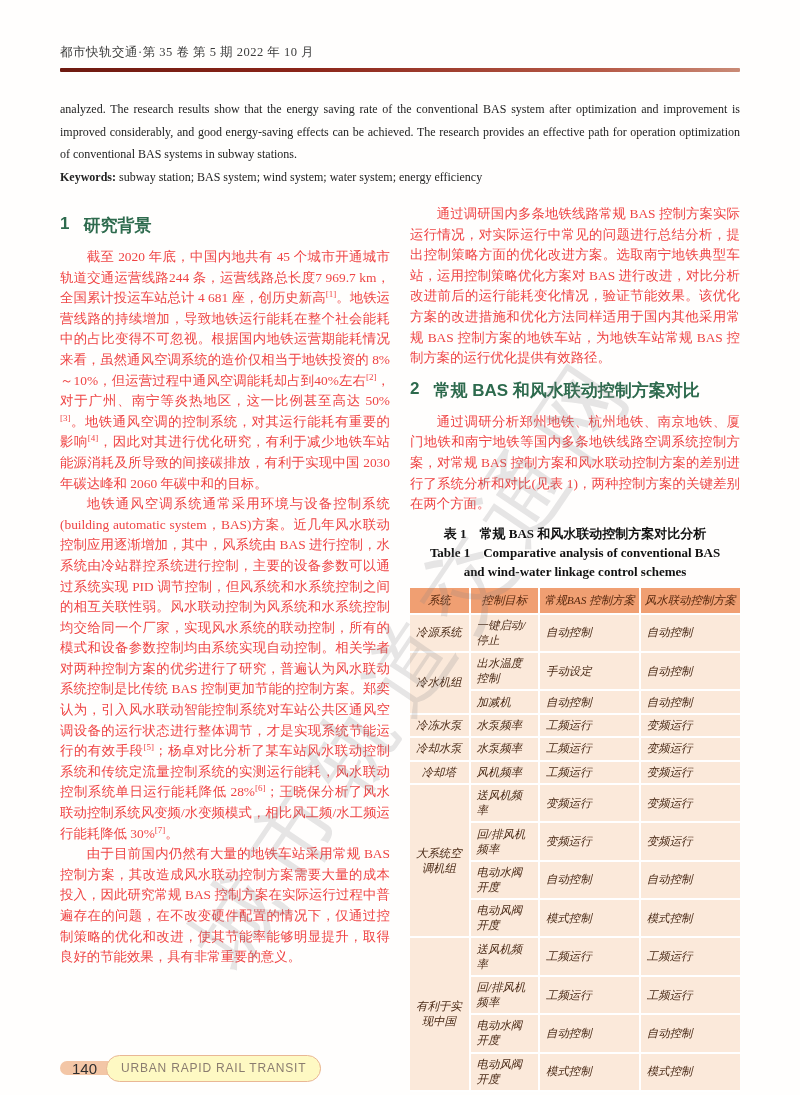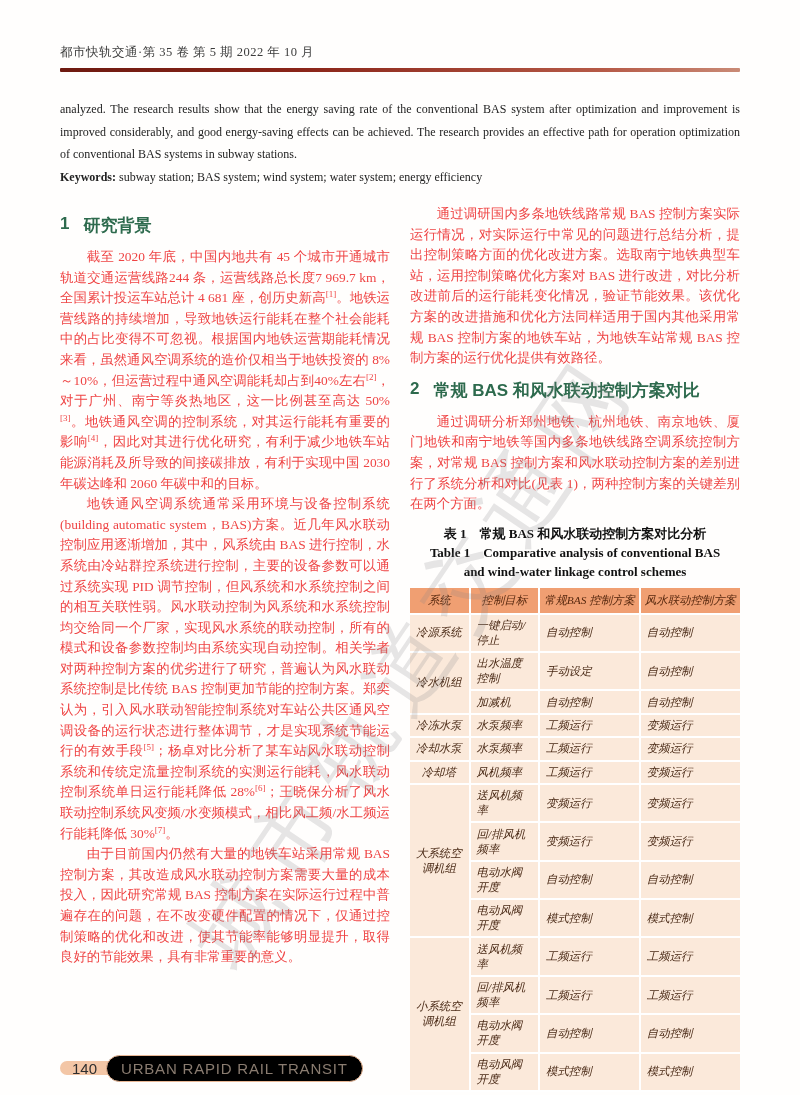--- a/index.html
+++ b/index.html
@@ -124,25 +124,25 @@
   .page-num {
     font-size: 15px;
     color: #2e2e2e;
     font-family: "Liberation Sans", sans-serif;
     margin-right: 9px;
   }
   .journal-pill {
     display: inline-flex;
     align-items: center;
     height: 27px;
-    background: #000000;
+    background: #fef9c3;
     border: 1.5px solid #e9b795;
     border-radius: 14px;
     padding: 0 14px;
-    font-size: 15px;
+    font-size: 12px;
     letter-spacing: 0.8px;
     color: #8a7c70;
     font-family: "Liberation Sans", sans-serif;
     white-space: nowrap;
   }
 </style>
 </head>
 <body>
 
 <div class="page">
@@ -245,21 +245,21 @@
                 <td>电动水阀开度</td>
                 <td>自动控制</td>
                 <td>自动控制</td>
               </tr>
               <tr>
                 <td>电动风阀开度</td>
                 <td>模式控制</td>
                 <td>模式控制</td>
               </tr>
               <tr>
-                <td rowspan="4" class="sys-cell">小系统空调机组</td>
+                <td rowspan="4" class="sys-cell">有利于实现中国</td>
                 <td>送风机频率</td>
                 <td>工频运行</td>
                 <td>工频运行</td>
               </tr>
               <tr>
                 <td>回/排风机频率</td>
                 <td>工频运行</td>
                 <td>工频运行</td>
               </tr>
               <tr>

